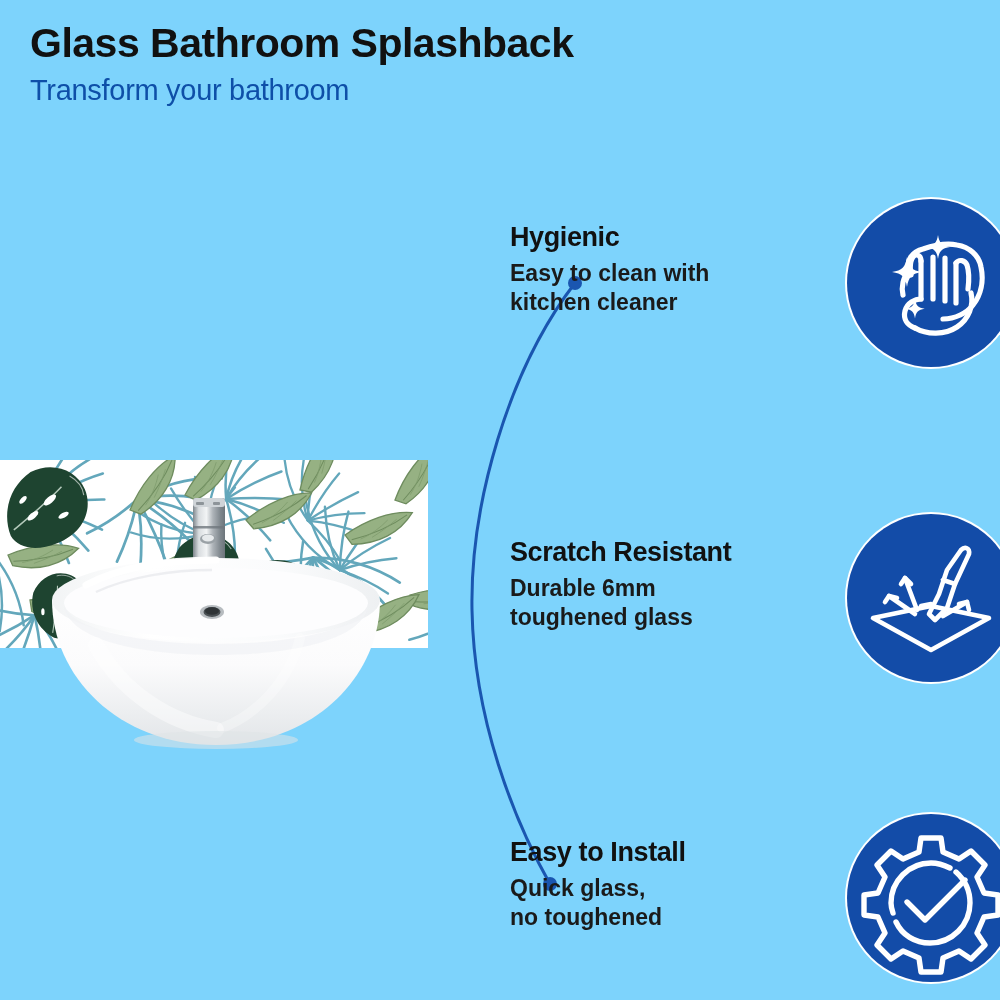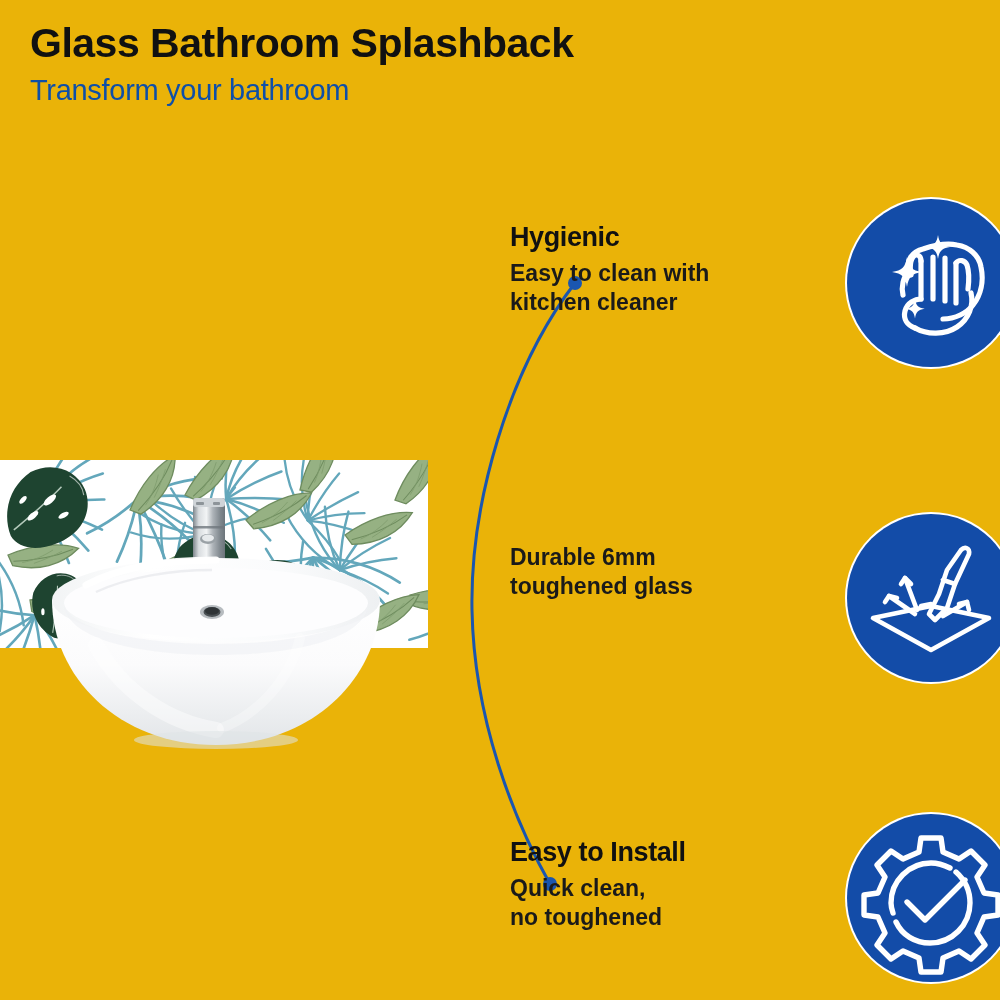--- a/index.html
+++ b/index.html
@@ -7,21 +7,21 @@
     padding: 0;
     background: #ffffff;
   }
   body {
     font-family: "Liberation Sans", sans-serif;
   }
   #page {
     position: relative;
     width: 1000px;
     height: 1000px;
-    background: #eab308;
+    background: #7dd3fc;
     overflow: hidden;
   }
 
   
   #header {
     position: absolute;
     left: 30px;
     top: 22px;
     width: 800px;
   }
@@ -317,20 +317,21 @@
           <path d="M64 62 C 65.5 72 69 75.5 79 77 C 69 78.5 65.5 82 64 92 C 62.5 82 59 78.5 49 77 C 59 75.5 62.5 72 64 62 Z"></path>
           <path d="M95 40 C 96.2 48 99 50.8 107 52 C 99 53.2 96.2 56 95 64 C 93.8 56 91 53.2 83 52 C 91 50.8 93.8 48 95 40 Z"></path>
           <path d="M72 104 C 73 110.5 75.2 112.7 81.7 113.7 C 75.2 114.7 73 116.9 72 123.4 C 71 116.9 68.8 114.7 62.3 113.7 C 68.8 112.7 71 110.5 72 104 Z"></path>
         </g>
       </svg>
     </div>
   </div>
 
   <div class="feature-row" id="feature-1">
     <div class="feature-text">
+      <div class="feature-title">Scratch Resistant</div>
       <div class="feature-desc">
         <span>Durable 6mm</span><br>
         <span>toughened glass</span>
       </div>
     </div>
     <div class="feature-icon">
       <svg class="icon-circle" viewBox="0 0 176 176">
         <circle cx="88" cy="88" r="86" fill="#ffffff"></circle>
         <circle cx="88" cy="88" r="84" fill="#134CA8"></circle>
         <g fill="none" stroke="#ffffff" stroke-width="4.6" stroke-linecap="round" stroke-linejoin="round">
@@ -351,21 +352,21 @@
           <path d="M78 96 L 88 94"></path>
         </g>
       </svg>
     </div>
   </div>
 
   <div class="feature-row" id="feature-2">
     <div class="feature-text">
       <div class="feature-title">Easy to Install</div>
       <div class="feature-desc">
-        <span>Quick clean,</span><br>
+        <span>Quick glass,</span><br>
         <span>no toughened</span>
       </div>
     </div>
     <div class="feature-icon">
       <svg class="icon-circle" viewBox="0 0 176 176">
         <circle cx="88" cy="88" r="86" fill="#ffffff"></circle>
         <circle cx="88" cy="88" r="84" fill="#134CA8"></circle>
         <g fill="none" stroke="#ffffff" stroke-width="5.4" stroke-linecap="round" stroke-linejoin="round">
 
           <path d="M78 28 L 98 28 L 100 42 L 116 49 L 128 41 L 142 55 L 134 67 L 141 83 L 155 85

